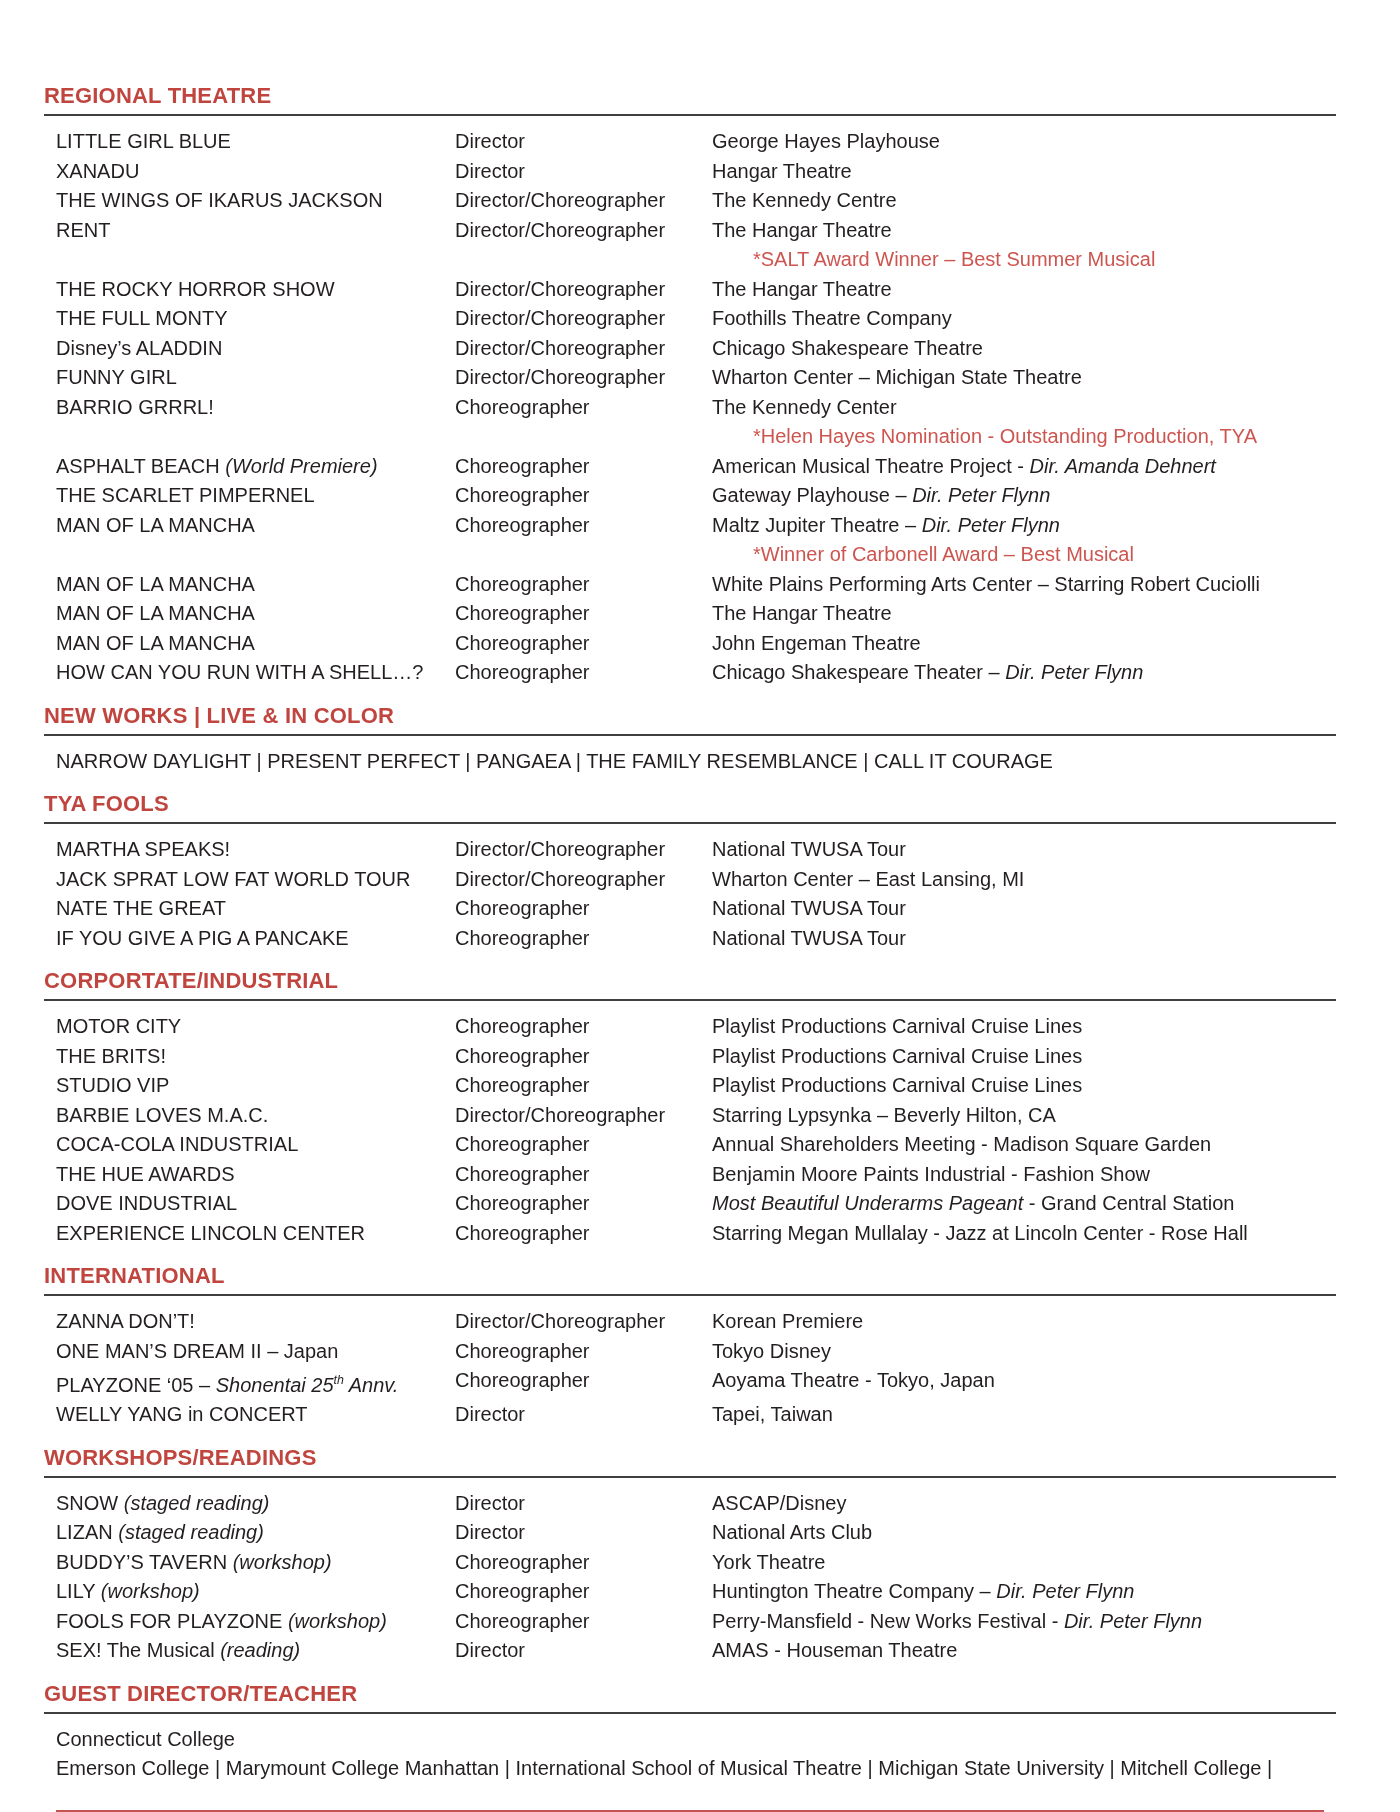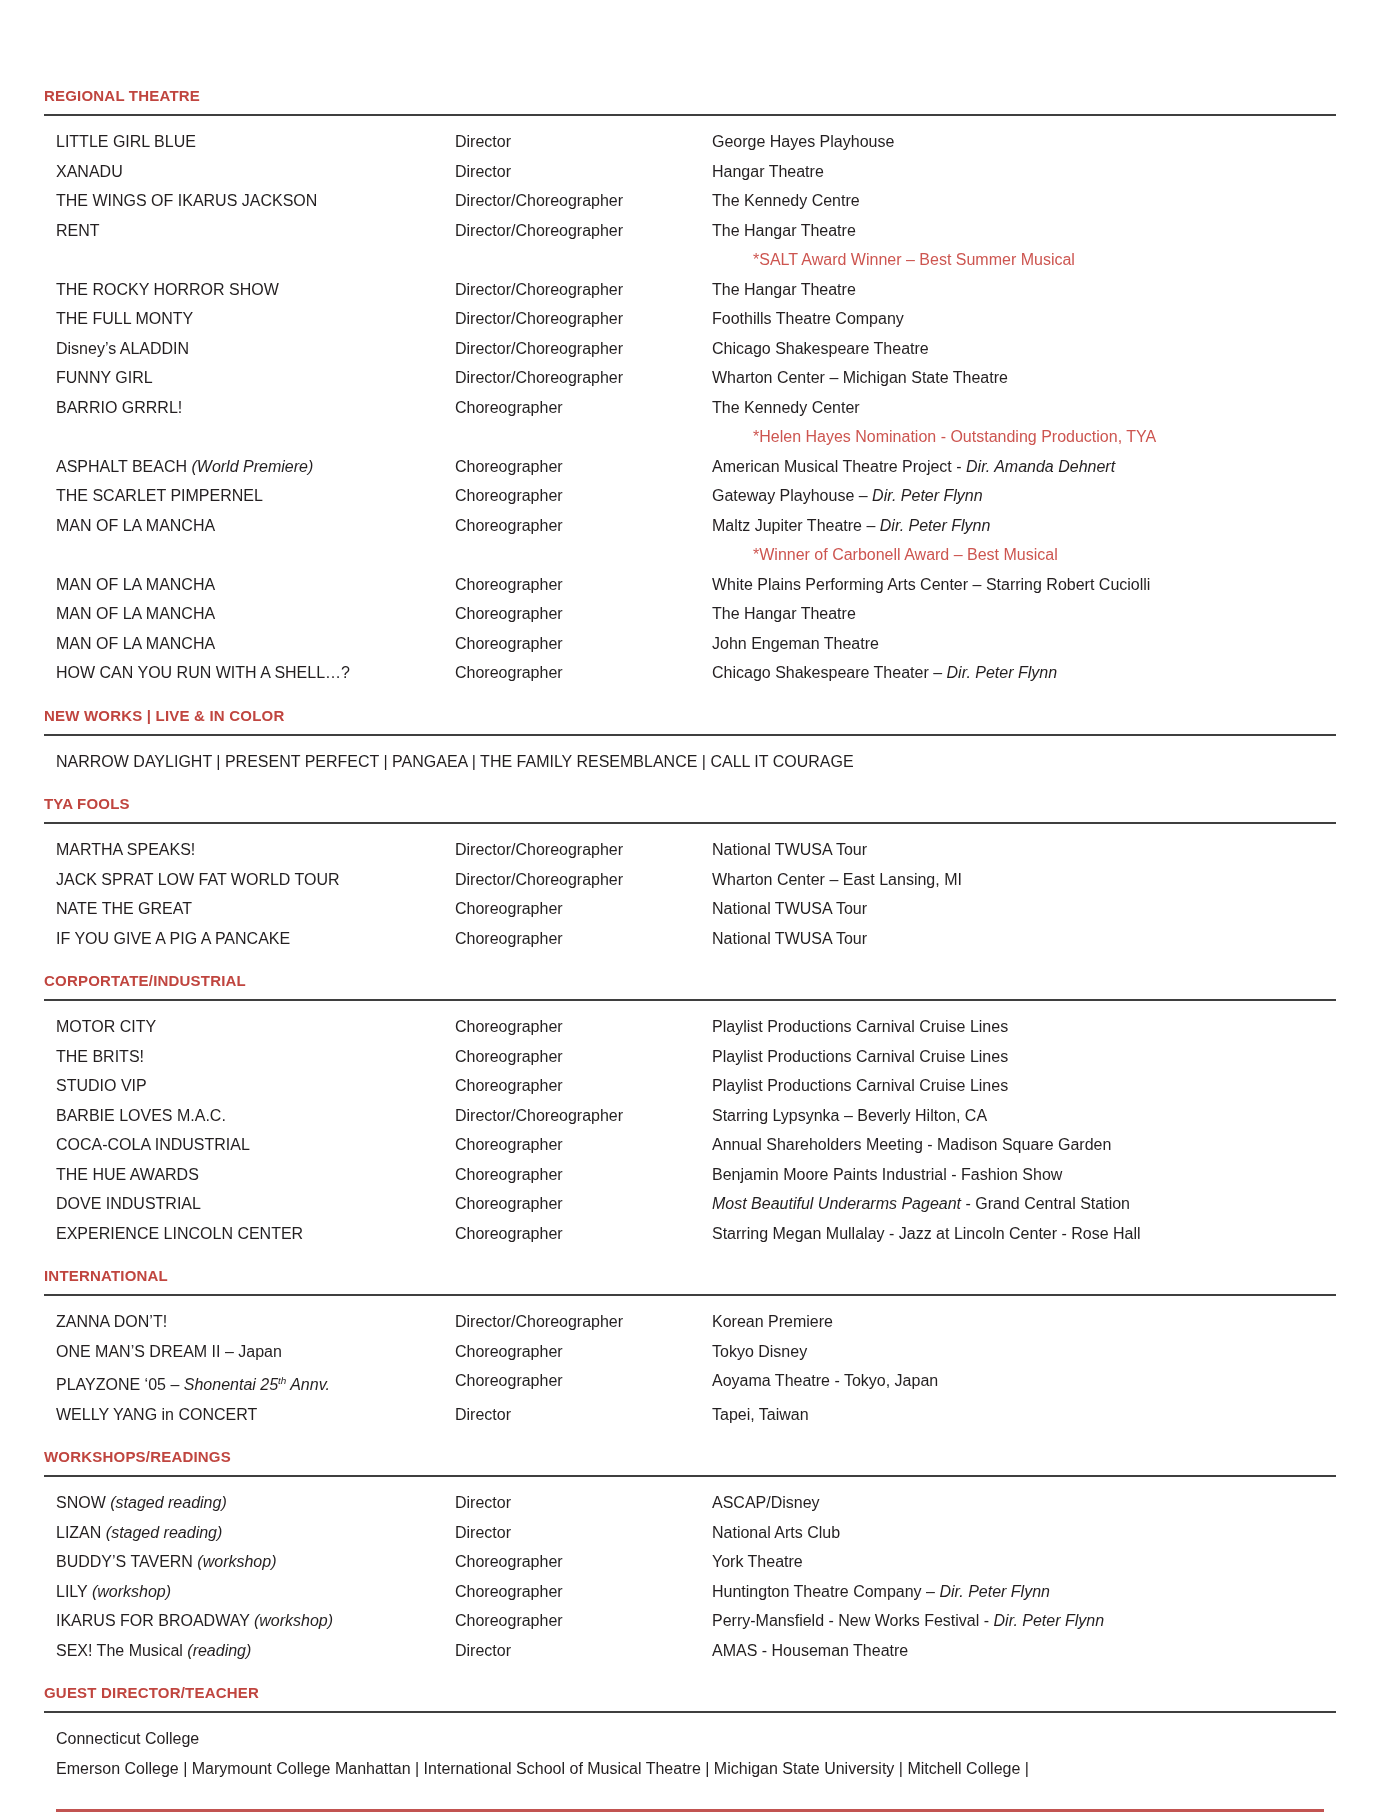--- a/index.html
+++ b/index.html
@@ -15,30 +15,30 @@
     font-family:"Liberation Sans",sans-serif;
     color:var(--ink);
     overflow:hidden;
   }
   .page{padding:84px 0 0 44px;}
   .content{width:1292px;}
   .section{margin:0;}
   .section + .section h2.section-title{margin-top:16px;}
   h2.section-title{
     margin:0;
-    font-size:15px;
+    font-size:22px;
     line-height:24px;
     font-weight:bold;
     color:var(--accent);
     border-bottom:2px solid var(--rule);
     padding-bottom:6px;
     letter-spacing:.2px;
   }
   .rows{margin-top:11px;}
-  .rows > div{line-height:29.5px;font-size:16px;}
+  .rows > div{line-height:29.5px;font-size:20px;}
   .row{
     display:grid;
     grid-template-columns:399px 257px 1fr;
     padding-left:12px;
   }
   .cell{white-space:nowrap;}
   .award{
     margin-left:709px;
     color:var(--award);
     white-space:nowrap;
@@ -266,21 +266,21 @@
             <div class="cell"><span>BUDDY’S TAVERN </span><span class="i">(workshop)</span></div>
             <div class="cell">Choreographer</div>
             <div class="cell">York Theatre</div>
           </div>
           <div class="row">
             <div class="cell"><span>LILY </span><span class="i">(workshop)</span></div>
             <div class="cell">Choreographer</div>
             <div class="cell"><span>Huntington Theatre Company – </span><span class="i">Dir. Peter Flynn</span></div>
           </div>
           <div class="row">
-            <div class="cell"><span>IKARUS FOR BROADWAY </span><span class="i">(workshop)</span></div>
+            <div class="cell"><span>FOOLS FOR PLAYZONE </span><span class="i">(workshop)</span></div>
             <div class="cell">Choreographer</div>
             <div class="cell"><span>Perry-Mansfield - New Works Festival - </span><span class="i">Dir. Peter Flynn</span></div>
           </div>
           <div class="row">
             <div class="cell"><span>SEX! The Musical </span><span class="i">(reading)</span></div>
             <div class="cell">Director</div>
             <div class="cell">AMAS - Houseman Theatre</div>
           </div>
         </div>
       </section>

